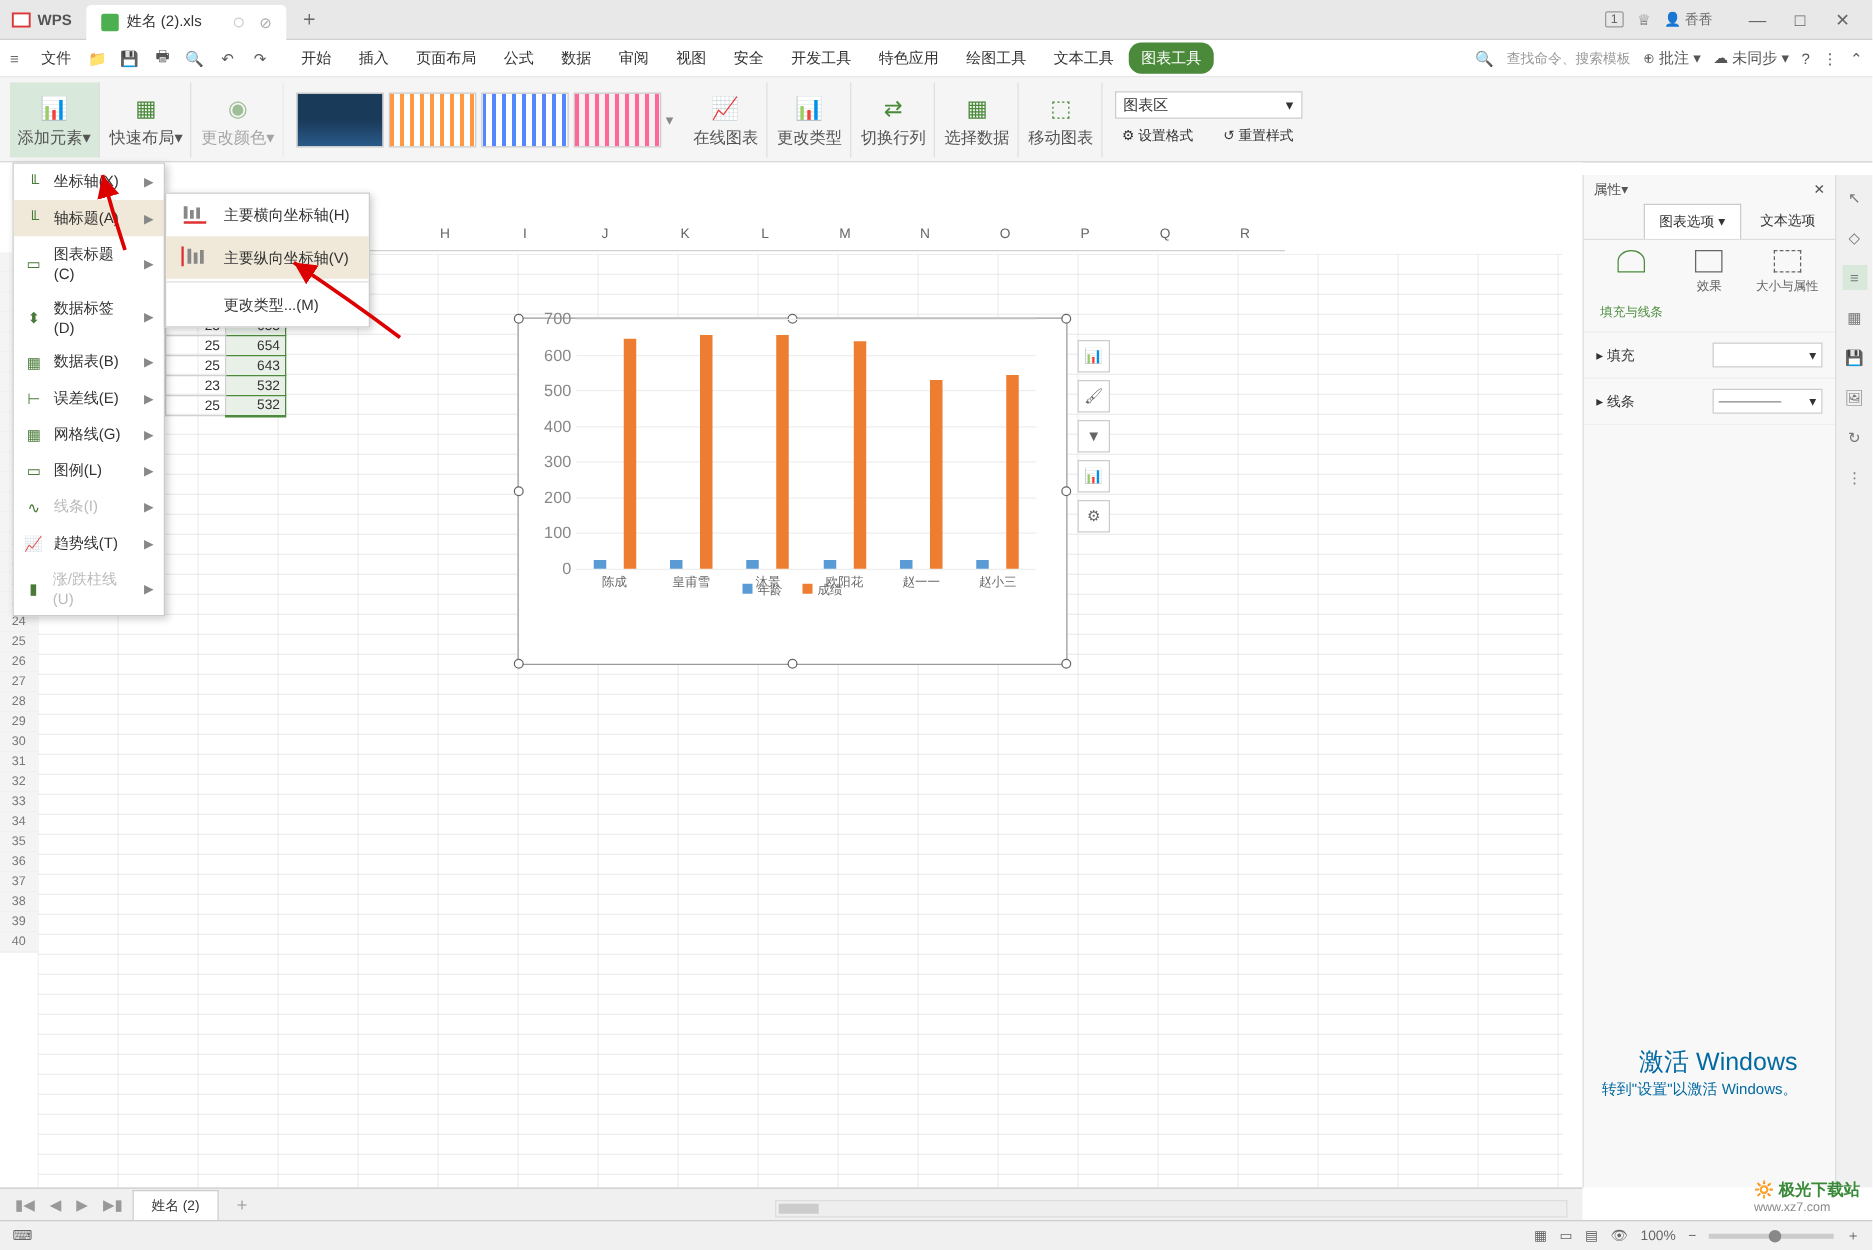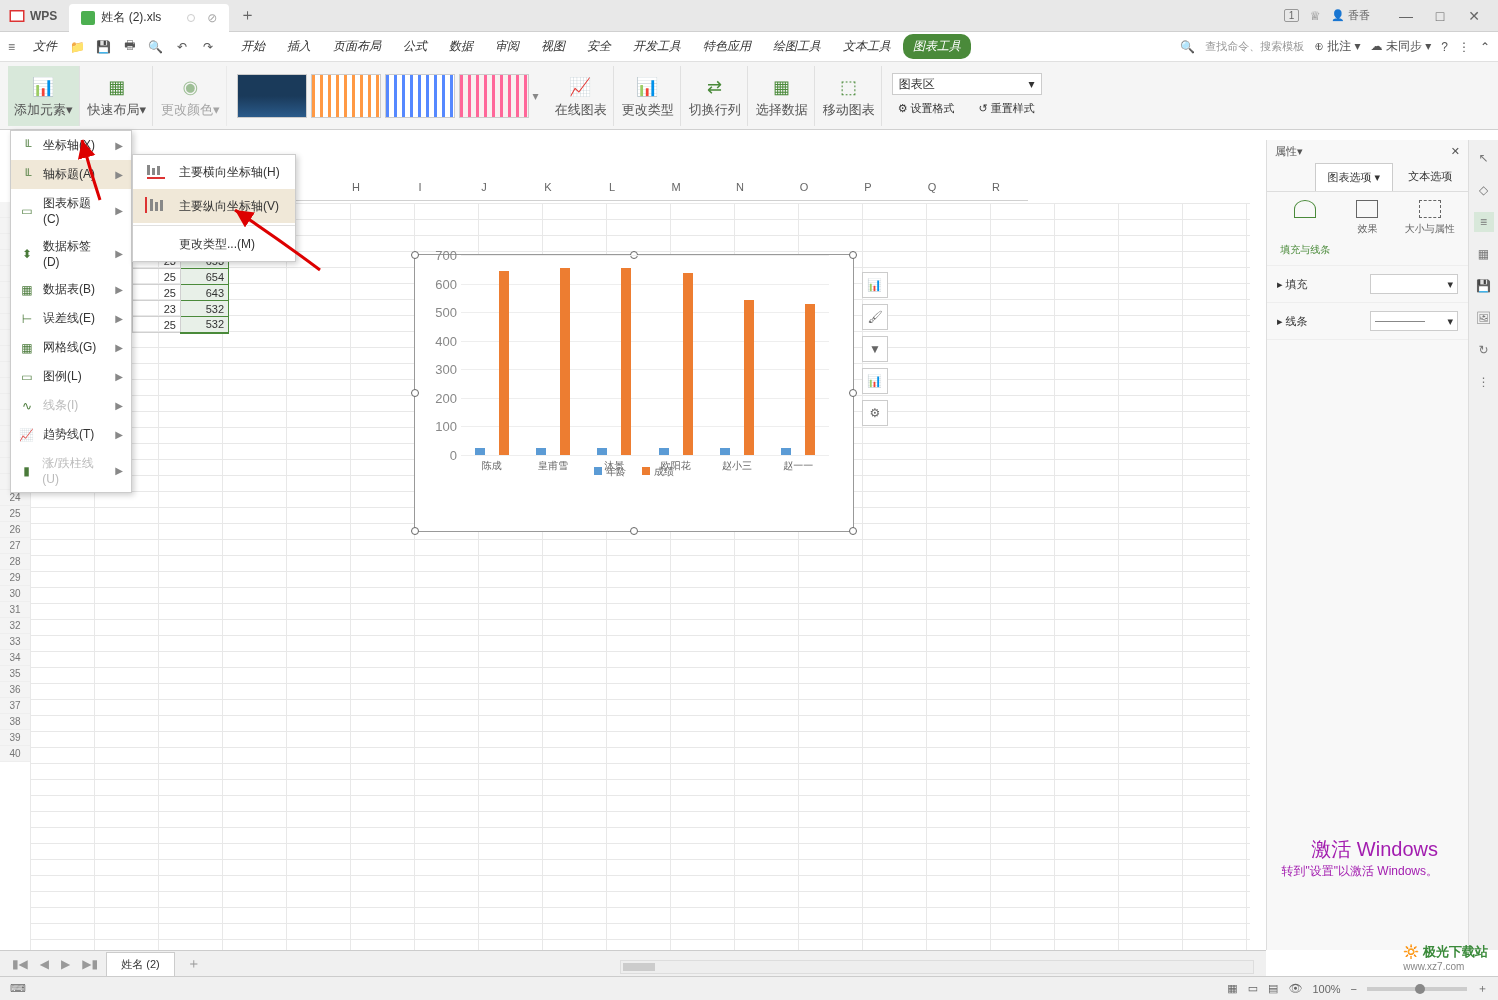--- a/index.html
+++ b/index.html
@@ -15,21 +15,21 @@
 .tab-add { width: 28px; height: 28px; display: flex; align-items: center; justify-content: center; color: #666; font-size: 16px; margin-left: 4px; }
 .titlebar-right { margin-left: auto; display: flex; align-items: center; gap: 8px; color: #666; }
 .titlebar-right .icon { width: 16px; height: 16px; display: flex; align-items: center; justify-content: center; }
 .win-controls { display: flex; gap: 2px; margin-left: 12px; }
 .win-controls span { width: 32px; height: 24px; display: flex; align-items: center; justify-content: center; font-size: 14px; }
 
 
 .menubar { height: 30px; display: flex; align-items: center; padding: 0 8px; border-bottom: 1px solid #e0e0e0; gap: 2px; }
 .menubar .qat { display: flex; gap: 8px; margin-right: 12px; color: #555; }
 .menubar .qat span { width: 18px; height: 18px; display: flex; align-items: center; justify-content: center; }
-.menu-item { padding: 4px 10px; color: #333; cursor: pointer; font-style: italic; }
+.menu-item { padding: 4px 10px; color: #333; cursor: pointer; }
 .menu-item.active { background: #4a8a3a; color: #fff; border-radius: 10px; }
 .menubar-right { margin-left: auto; display: flex; align-items: center; gap: 10px; color: #555; }
 .search-hint { color: #999; font-size: 11px; }
 
 
 .ribbon { height: 68px; display: flex; align-items: center; padding: 4px 8px; border-bottom: 1px solid #d0d0d0; gap: 2px; background: #f5f5f5; }
 .ribbon-group { display: flex; flex-direction: column; align-items: center; padding: 0 6px; border-right: 1px solid #e0e0e0; height: 60px; justify-content: center; }
 .ribbon-group.active { background: #d8e8da; }
 .ribbon-icon { width: 28px; height: 28px; display: flex; align-items: center; justify-content: center; color: #4a8a3a; font-size: 18px; }
 .ribbon-label { font-size: 13px; color: #555; }
@@ -130,21 +130,21 @@
 .hscroll { position: absolute; right: 12px; bottom: 2px; left: 620px; height: 14px; background: #eee; border: 1px solid #ddd; }
 .hscroll .thumb { position: absolute; left: 2px; top: 2px; bottom: 2px; width: 32px; background: #ccc; }
 
 
 .statusbar { position: absolute; left: 0; bottom: 0; right: 0; height: 24px; background: #f0f0f0; border-top: 1px solid #ccc; display: flex; align-items: center; padding: 0 10px; font-size: 11px; color: #666; }
 .statusbar .right { margin-left: auto; display: flex; align-items: center; gap: 10px; }
 .zoom-slider { width: 100px; height: 4px; background: #ccc; position: relative; }
 .zoom-slider .knob { position: absolute; left: 48px; top: -3px; width: 10px; height: 10px; background: #888; border-radius: 50%; }
 
 
-.watermark1 { position: absolute; right: 60px; bottom: 120px; text-align: right; color: #a21caf; z-index: 1; }
+.watermark1 { position: absolute; right: 60px; bottom: 120px; text-align: right; color: #0369a1; z-index: 1; }
 .watermark1 .l1 { font-size: 20px; } .watermark1 .l2 { font-size: 12px; }
 .watermark2 { position: absolute; right: 10px; bottom: 28px; z-index: 300; }
 .watermark2 .logo { font-size: 13px; color: #3a8a3a; font-weight: bold; }
 .watermark2 .url { font-size: 10px; color: #888; }
 </style>
 </head>
 <body>
 
 <div class="titlebar">
   <div class="wps-logo">
@@ -488,28 +488,28 @@
           <div class="bar1" style="height: 3.28571%; background: rgb(91, 155, 213);"></div>
           <div class="bar2" style="height: 93.4286%; background: rgb(237, 125, 49);"></div>
           <div class="xlabel">沐景</div>
         </div>
         <div class="bar-group">
           <div class="bar1" style="height: 3.57143%; background: rgb(91, 155, 213);"></div>
           <div class="bar2" style="height: 90.8571%; background: rgb(237, 125, 49);"></div>
           <div class="xlabel">欧阳花</div>
         </div>
         <div class="bar-group">
+          <div class="bar1" style="height: 3.57143%; background: rgb(91, 155, 213);"></div>
+          <div class="bar2" style="height: 75.4286%; background: rgb(237, 125, 49);"></div>
+          <div class="xlabel">赵一一</div>
+        </div>
+        <div class="bar-group">
           <div class="bar1" style="height: 3.28571%; background: rgb(91, 155, 213);"></div>
           <div class="bar2" style="height: 77.5714%; background: rgb(237, 125, 49);"></div>
           <div class="xlabel">赵小三</div>
-        </div>
-        <div class="bar-group">
-          <div class="bar1" style="height: 3.57143%; background: rgb(91, 155, 213);"></div>
-          <div class="bar2" style="height: 75.4286%; background: rgb(237, 125, 49);"></div>
-          <div class="xlabel">赵一一</div>
         </div>
       </div>
     </div>
   <div class="chart-legend">
     <span><span class="sw" style="background:#5b9bd5"></span><span>年龄</span></span>
     <span><span class="sw" style="background:#ed7d31"></span><span>成绩</span></span>
   </div>
 </div>
 
 <div class="chart-side-btns">

